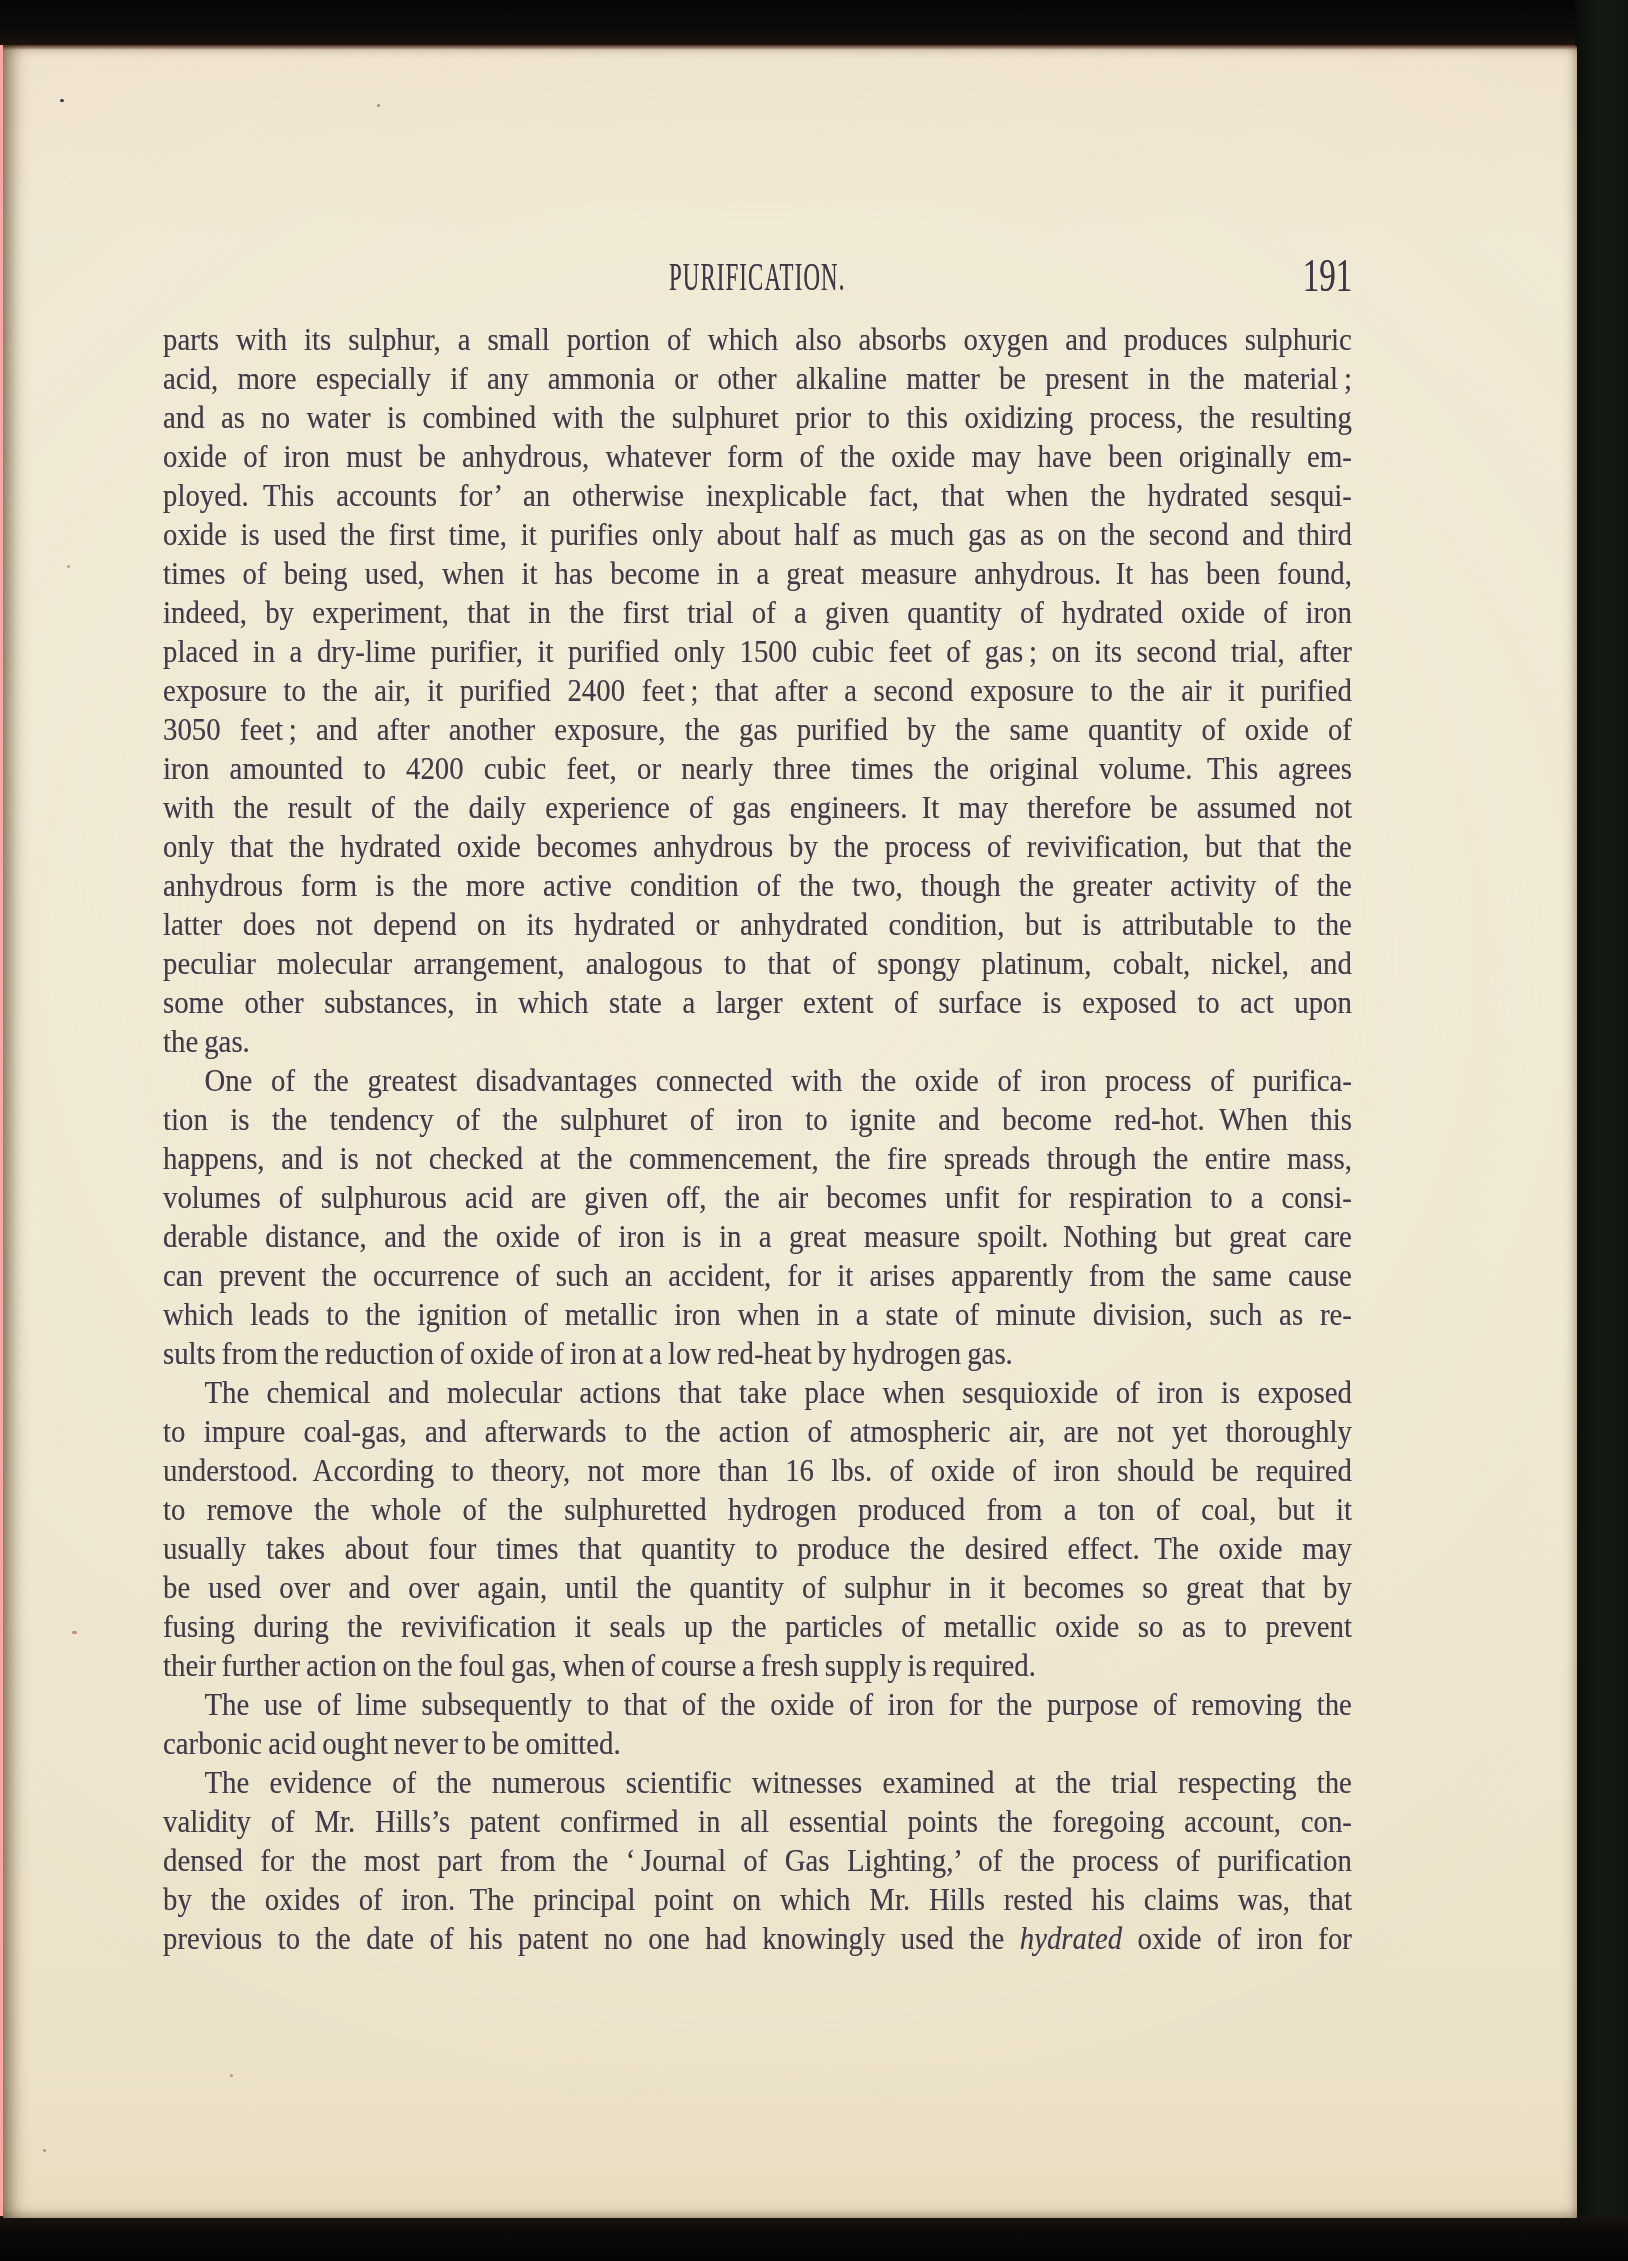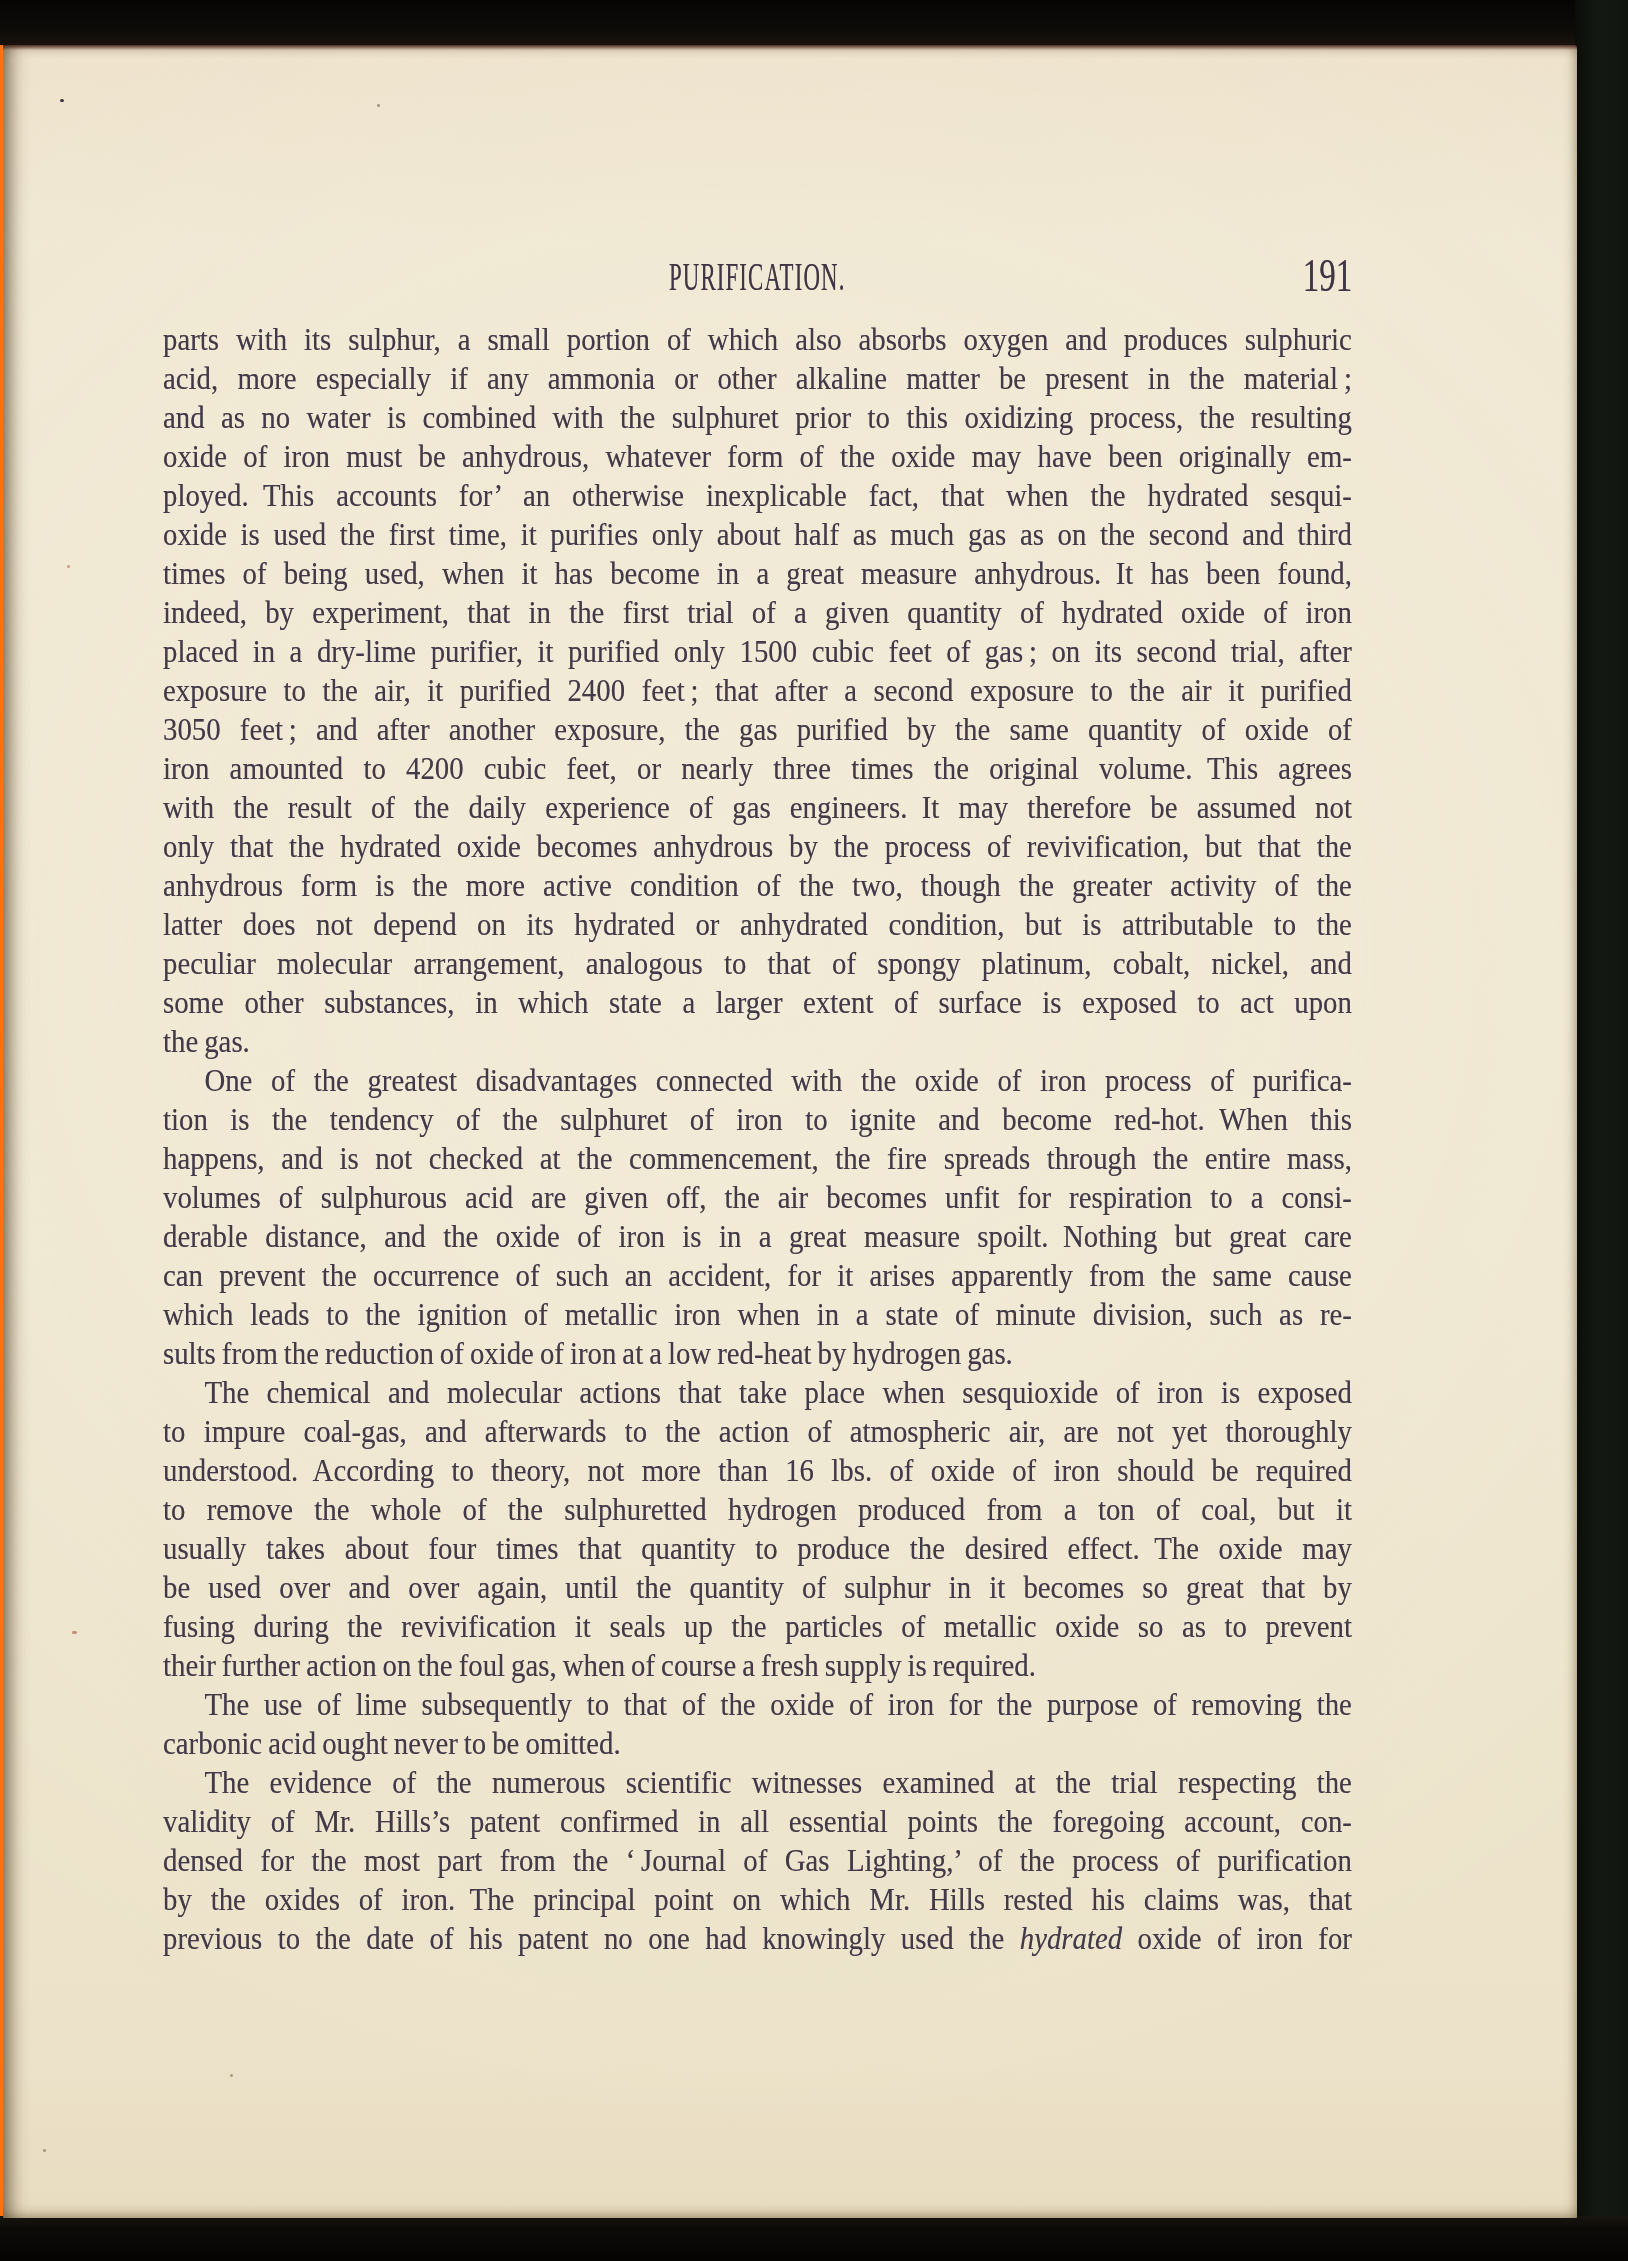--- a/index.html
+++ b/index.html
@@ -1,21 +1,21 @@
 <!DOCTYPE html>
 <html style="font-size:10.5px"><head>
 <meta charset="utf-8">
 <style>
   html,body{margin:0;padding:0;}
   body{
     width:1628px;height:2261px;overflow:hidden;
     background:#0c0a07;
     font-family:"Liberation Serif","DejaVu Serif",serif;
   }
-  .scan{position:relative;width:1628px;height:2261px;background:#f97316;}
+  .scan{position:relative;width:1628px;height:2261px;background:#fca5a5;}
 
   
   .band-top{position:absolute;left:0;top:0;width:1628px;height:45px;
     background:linear-gradient(180deg,#060504 0%,#0e0c09 70%,#1a120c 100%);}
   .band-bottom{position:absolute;left:0;bottom:0;width:1628px;height:45px;
     background:linear-gradient(0deg,#050403 0%,#0d0b08 75%,#191410 100%);}
   .band-right{position:absolute;right:0;top:0;width:53px;height:2261px;
     background:linear-gradient(90deg,#0a0c08 0%,#141a13 45%,#10150f 100%);}
 
   

